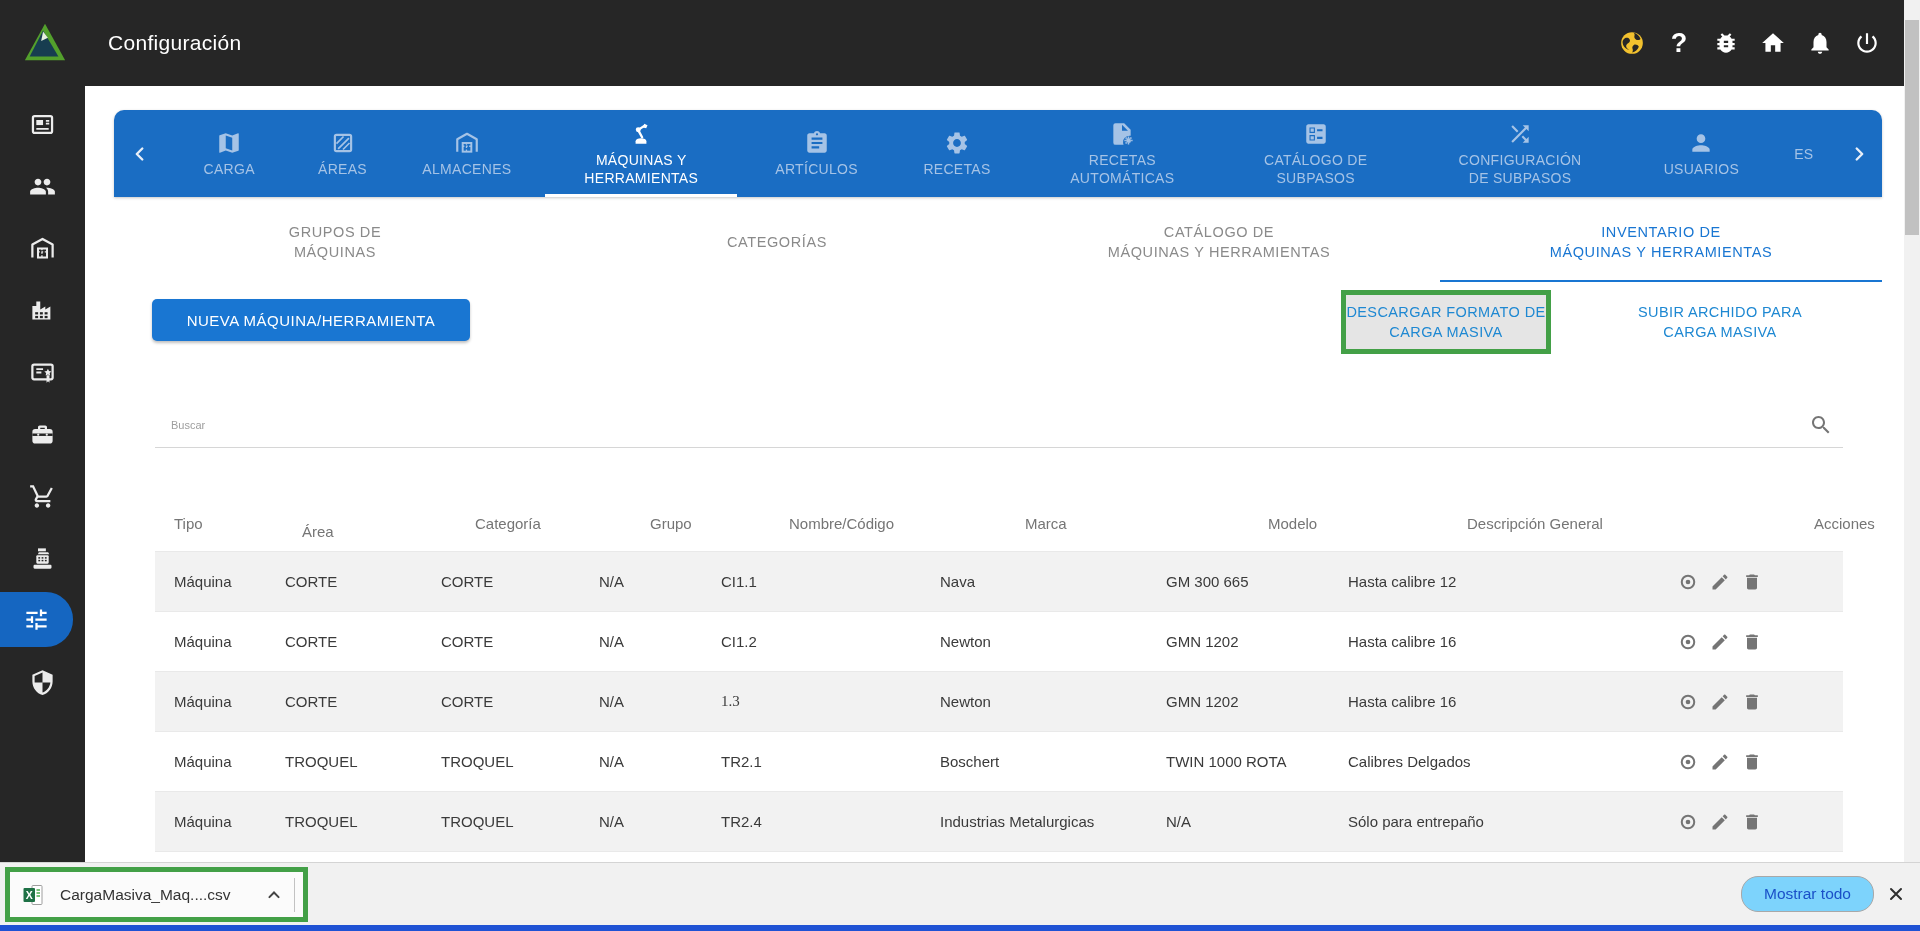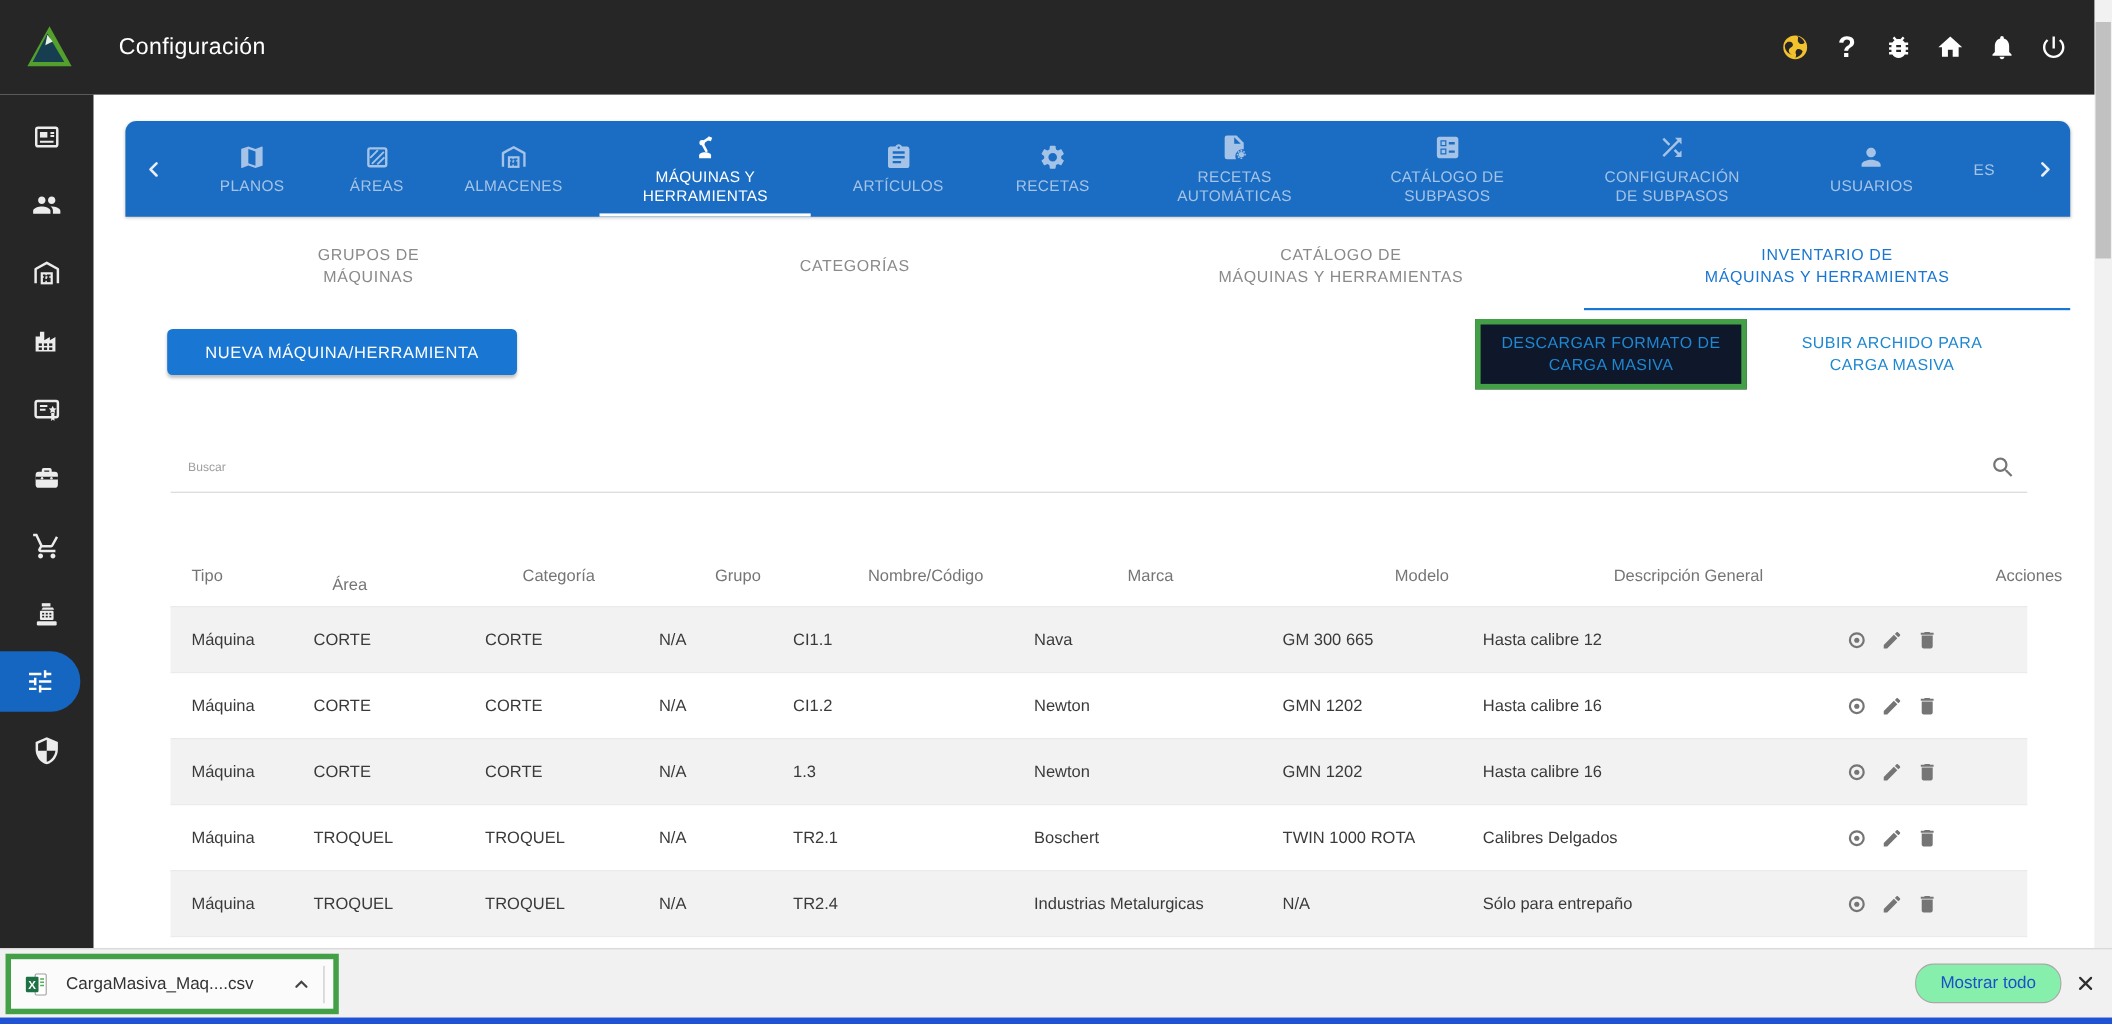--- a/index.html
+++ b/index.html
@@ -37,21 +37,21 @@
   .main-tab.active { color:#fff; }
   .main-tab.active::after { content:""; position:absolute; left:0; right:0; bottom:0; height:3px; background:#fff; }
 
   #subtabs { position:absolute; left:29px; top:116px; width:1768px; height:80px; display:flex; }
   .sub-tab { flex:1; display:flex; align-items:center; justify-content:center; color:#8a8a8a; font-size:14.5px; letter-spacing:.6px; text-align:center; white-space:pre-line; line-height:20px; position:relative; cursor:pointer; }
   .sub-tab.active { color:#1976d2; }
   .sub-tab.active::after { content:""; position:absolute; left:0; right:0; bottom:0; height:2px; background:#1976d2; }
 
   #new-btn { position:absolute; left:67px; top:213px; width:318px; height:42px; background:#1976d2; color:#fff; border:none; border-radius:5px; font-size:15px; font-weight:500; letter-spacing:.5px; font-family:inherit; box-shadow:0 2px 3px rgba(0,0,0,.25); cursor:pointer; }
 
-  #dl-box { position:absolute; left:1256px; top:204px; width:247px; height:64px; border:5px solid #43a047; box-sizing:border-box; display:flex; align-items:center; justify-content:center; background:#0f172a; }
+  #dl-box { position:absolute; left:1256px; top:204px; width:210px; height:64px; border:5px solid #43a047; box-sizing:border-box; display:flex; align-items:center; justify-content:center; background:#e5e5e5; }
   #dl-link, #up-link { color:#1e88d2; font-size:14.5px; letter-spacing:.4px; line-height:20px; text-align:center; white-space:pre-line; text-decoration:none; cursor:pointer; }
   #up-link { position:absolute; left:1510px; top:216px; width:250px; display:block; }
 
   #searchbar { position:absolute; left:70px; top:312px; width:1688px; height:50px; border-bottom:1px solid #d6d6d6; box-sizing:border-box; }
   #search-input { position:absolute; left:0; bottom:0; width:1630px; height:44px; border:none; outline:none; font-size:11px; color:#444; padding:0 0 0 16px; font-family:inherit; background:transparent; }
   #search-input::placeholder { color:#9e9e9e; opacity:1; }
   .s-icon { position:absolute; right:10px; bottom:10px; width:24px; height:24px; color:#757575; cursor:pointer; }
   .s-icon svg { width:24px; height:24px; fill:currentColor; }
 
   #table { position:absolute; left:70px; top:409px; width:1688px; }
@@ -70,21 +70,21 @@
   #scrollbar .thumb { position:absolute; left:1px; top:20px; width:14px; height:215px; background:#c1c1c1; }
 
   
   #dlbar { position:absolute; left:0; top:862px; width:1920px; height:63px; background:#f1f1f1; border-top:1px solid #d4d4d4; box-sizing:border-box; z-index:10; }
   #chipbox { position:absolute; left:5px; top:4px; width:303px; height:55px; border:5px solid #43a047; box-sizing:border-box; background:#fbfbfb; }
   .chip { display:flex; align-items:center; width:100%; height:100%; padding:0 8px 0 12px; box-sizing:border-box; cursor:pointer; }
   .chip .fname { font-size:15.5px; color:#333; margin-left:14px; white-space:nowrap; }
   .chip .caret { margin-left:auto; width:20px; height:20px; color:#444; cursor:pointer; }
   .chip .caret svg { width:20px; height:20px; }
   .vsep { width:1px; height:34px; background:#c2c2c2; margin-left:10px; }
-  #showall { position:absolute; right:46px; top:13px; height:36px; padding:0 22px; border:1px solid #a8a8a8; border-radius:17px; background:#86efac; color:#1a50c8; font-size:15.5px; font-family:inherit; cursor:pointer; }
+  #showall { position:absolute; right:46px; top:13px; height:36px; padding:0 22px; border:1px solid #a8a8a8; border-radius:17px; background:#7dd3fc; color:#1a50c8; font-size:15.5px; font-family:inherit; cursor:pointer; }
   #closebar { position:absolute; right:14px; top:21px; width:20px; height:20px; color:#2e2e2e; cursor:pointer; }
   #closebar svg { width:20px; height:20px; }
 
   #bluestrip { position:absolute; left:0; top:925px; width:1920px; height:6px; background:#1f52d4; z-index:11; }
 </style>
 </head>
 <body>
 
 <header id="topbar">
   <div class="logo">
@@ -239,21 +239,21 @@
           </svg>
         </span>
     </div>
     <div id="maintabs-inner">
         <div class="main-tab" style="width: 118px;">
           <span class="tab-icon">
             <svg viewBox="0 0 24 24">
               <path d="M20.5 3l-.16.03L15 5.1 9 3 3.36 4.9c-.21.07-.36.25-.36.48V20.5c0 .28.22.5.5.5l.16-.03L9 18.9l6 2.1 5.64-1.9c.21-.07.36-.25.36-.48V3.5c0-.28-.22-.5-.5-.5zM15 19l-6-2.11V5l6 2.11V19z"></path>
             </svg>
           </span>
-          <span class="tab-label">PLANOS</span>
+          <span class="tab-label">CARGA</span>
         </div>
         <div class="main-tab" style="width: 92px;">
           <span class="tab-icon">
             <svg viewBox="0 0 24 24">
               <rect x="4.5" y="4.5" width="15" height="15" rx="1.5" fill="none" stroke="currentColor" stroke-width="2"></rect>
               <path d="M6 12.5L12.5 6M7.5 17.5l10-10M12 18l6-6" stroke="currentColor" stroke-width="1.6" fill="none"></path>
             </svg>
           </span>
           <span class="tab-label">ÁREAS</span>
         </div>
@@ -433,21 +433,21 @@
             <button class="act-btn"><span><svg viewBox="0 0 24 24">
                   <path d="M6 19c0 1.1.9 2 2 2h8c1.1 0 2-.9 2-2V7H6v12zM19 4h-3.5l-1-1h-5l-1 1H5v2h14V4z"></path>
                 </svg></span></button>
           </div>
         </div>
         <div class="trow odd">
           <div class="tcell first" style="width: 130px;">Máquina</div>
           <div class="tcell" style="width: 156px;">CORTE</div>
           <div class="tcell" style="width: 158px;">CORTE</div>
           <div class="tcell" style="width: 122px;">N/A</div>
-          <div class="tcell" style="width: 219px;">1.3</div>
+          <div class="tcell" style="width: 219px; font-family: Liberation Serif, serif;">1.3</div>
           <div class="tcell" style="width: 226px;">Newton</div>
           <div class="tcell" style="width: 182px;">GMN 1202</div>
           <div class="tcell" style="width: 330px;">Hasta calibre 16</div>
           <div class="tcell actions" style="width: 165px;">
             <button class="act-btn"><span><svg viewBox="0 0 24 24">
                   <circle cx="12" cy="12" r="7.5" fill="none" stroke="currentColor" stroke-width="2.4"></circle>
                   <circle cx="12" cy="12" r="2.8"></circle>
                 </svg></span></button>
             <button class="act-btn"><span><svg viewBox="0 0 24 24">
                   <path d="M3 17.25V21h3.75L17.81 9.94l-3.75-3.75L3 17.25zM20.71 7.04c.39-.39.39-1.02 0-1.41l-2.34-2.34c-.39-.39-1.02-.39-1.41 0l-1.83 1.83 3.75 3.75 1.83-1.83z"></path>

